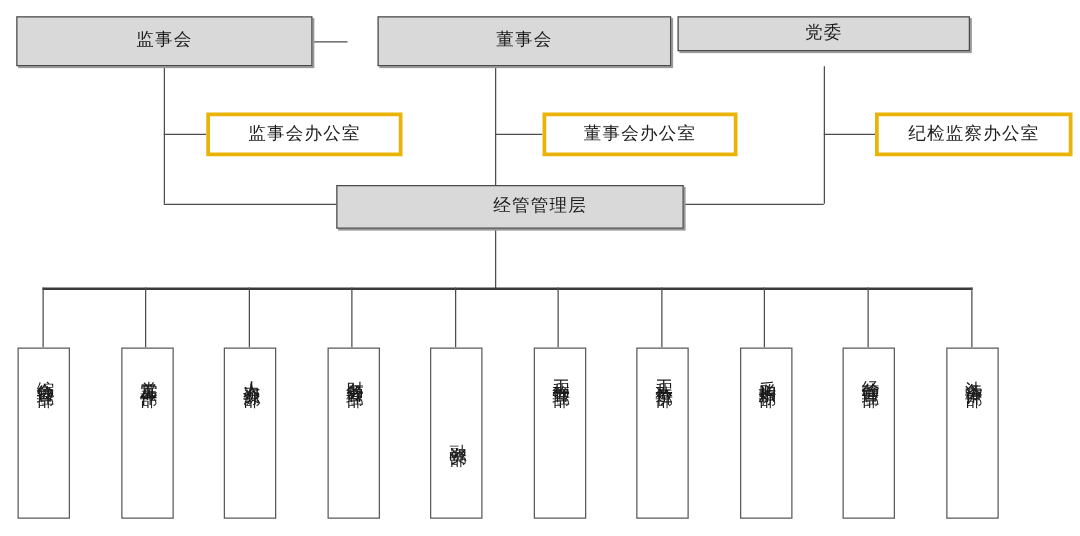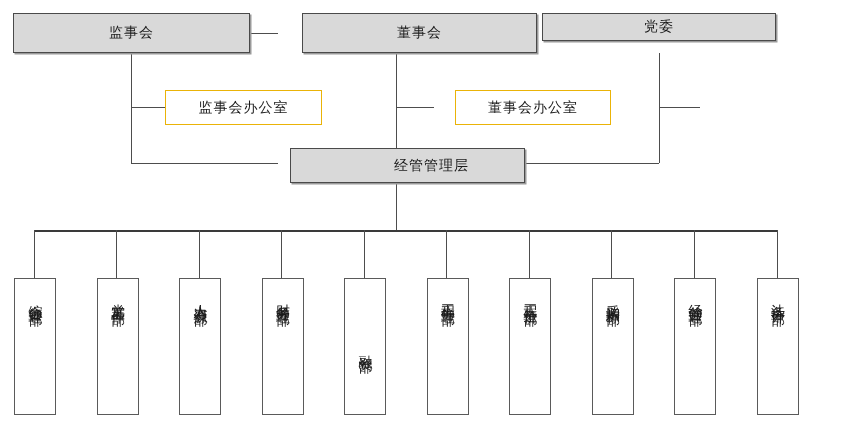--- a/index.html
+++ b/index.html
@@ -28,21 +28,21 @@
     color: #1a1a1a;
     z-index: 3;
   }
   .node.filled {
     background: #d9d9d9;
     border: 1px solid #4a4a4a;
     box-shadow: 1.5px 1.5px 0 0 #9a9a9a;
   }
   .node.plain {
     background: #ffffff;
-    border: 1px solid #eab308;
+    border: 3px solid #eab308;
   }
   .node .label {
     font-size: 14px;
     line-height: 1.1;
     letter-spacing: 1px;
     white-space: nowrap;
   }
 
   
   .dept {
@@ -122,26 +122,29 @@
   </div>
 
   <div class="node filled" style="left:542px; top:13px; width:234px; height:28px;">
     <span class="label">党委</span>
   </div>
 
   <div class="node plain" style="left:165px; top:90px; width:157px; height:35px;">
     <span class="label">监事会办公室</span>
   </div>
 
-  <div class="node plain" style="left:434px; top:90px; width:156px; height:35px;margin-left:21px;">
+  <div class="node plain" style="left:434px; top:90px; width:156px; height:35px;">
     <span class="label">董事会办公室</span>
   </div>
 
+  <div class="node plain" style="left:700px; top:90px; width:158px; height:35px;">
+    <span class="label">纪检监察办公室</span>
+  </div>
 
-  <div class="node filled" style="left:290px; top:148px; width:235px; height:35px;padding-left:48px;">
+  <div class="node filled" style="left:269px; top:148px; width:278px; height:35px;padding-left:48px;">
     <span class="label">经管管理层</span>
   </div>
 
   <div id="dept-container">
       <div class="dept" style="left: 14px; top: 278px; width: 42px; height: 137px;">
         <span class="vlabel">综合管理部</span>
       </div>
       <div class="dept" style="left: 96.5px; top: 278px; width: 42px; height: 137px;">
         <span class="vlabel">党群工作部</span>
       </div>

